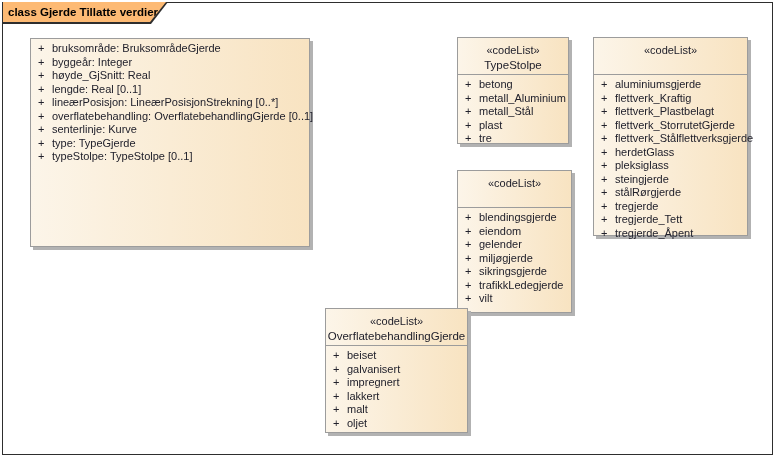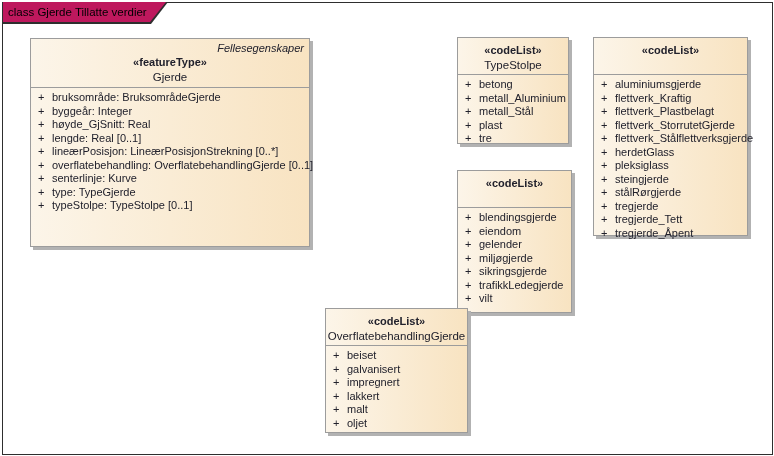--- a/index.html
+++ b/index.html
@@ -13,69 +13,64 @@
     position:absolute;left:2px;top:2px;width:769px;height:451px;
     border:1px solid #2e2e2e;background:#ffffff;
   }
   .tab-outer{
     position:absolute;left:2px;top:2px;width:166px;height:22px;
     background:#2e2e2e;
     clip-path:polygon(0 0,100% 0,calc(100% - 17px) 100%,0 100%);
   }
   .tab-inner{
     position:absolute;left:1px;top:0px;width:163px;height:20px;
-    background:#be185d;
+    background:#fdba74;
     clip-path:polygon(0 0,100% 0,calc(100% - 16px) 100%,0 100%);
-    font-weight:normal;font-size:11.5px;line-height:20px;
+    font-weight:bold;font-size:11.5px;line-height:20px;
     padding-left:5px;box-sizing:border-box;white-space:nowrap;
     color:#000;
   }
   .uml-class{
     position:absolute;box-sizing:border-box;
     background:linear-gradient(90deg,var(--fill_left,#fcf5e9) 0%,var(--fill_right,#f8e3c1) 100%);
     border:1px solid var(--border,#9c9c9c);
     box-shadow:3px 3px 0 0 var(--shadow,#b2b2b2);
     font-size:11px;
   }
   .hdr{
     border-bottom:1px solid var(--border,#9c9c9c);
     text-align:center;box-sizing:border-box;
   }
   .hdr-feature{padding-top:3px;height:49px;}
   .hdr-code{padding-top:5px;height:37px;}
   .pkg{
     text-align:right;font-style:italic;font-size:11px;line-height:13px;
     padding-right:5px;
   }
-  .stereo{line-height:15px;font-size:11px;font-weight:bold;}
+  .stereo{line-height:15px;font-size:11px;}
   .cname{line-height:15px;font-weight:normal;font-size:11.5px;}
   .attrs{padding-top:3px;}
   .row{display:flex;height:13.5px;line-height:13.5px;white-space:nowrap;}
   .plus{width:21px;padding-left:7px;box-sizing:border-box;flex:none;}
   
   #box-gjerde      {left:30px; top:38px; width:280px;height:209px;}
   #box-typestolpe  {left:457px;top:37px; width:112px;height:107px;}
   #box-typegjerde  {left:593px;top:37px; width:155px;height:199px;}
   #box-bruksomrade {left:457px;top:170px;width:115px;height:143px;}
   #box-overflate   {left:325px;top:308px;width:143px;height:125px;}
 </style>
 </head>
 <body style="--fill_left: #fcf5e9; --fill_right: #f8e3c1; --border: #9c9c9c; --shadow: #b2b2b2; --text: #21212c;">
 
 <div class="frame"></div>
 <div class="tab-outer">
   <div class="tab-inner">class Gjerde Tillatte verdier</div>
 </div>
 
 <div class="uml-class" id="box-gjerde">
-  <div class="hdr hdr-feature">
-    <div class="pkg">Fellesegenskaper</div>
-    <div class="stereo">«featureType»</div>
-    <div class="cname">Gjerde</div>
-  </div>
   <div class="attrs">
 
       <div class="row">
         <span class="plus">+</span>
         <span>bruksområde: BruksområdeGjerde</span>
       </div>
 
       <div class="row">
         <span class="plus">+</span>
         <span>byggeår: Integer</span>

